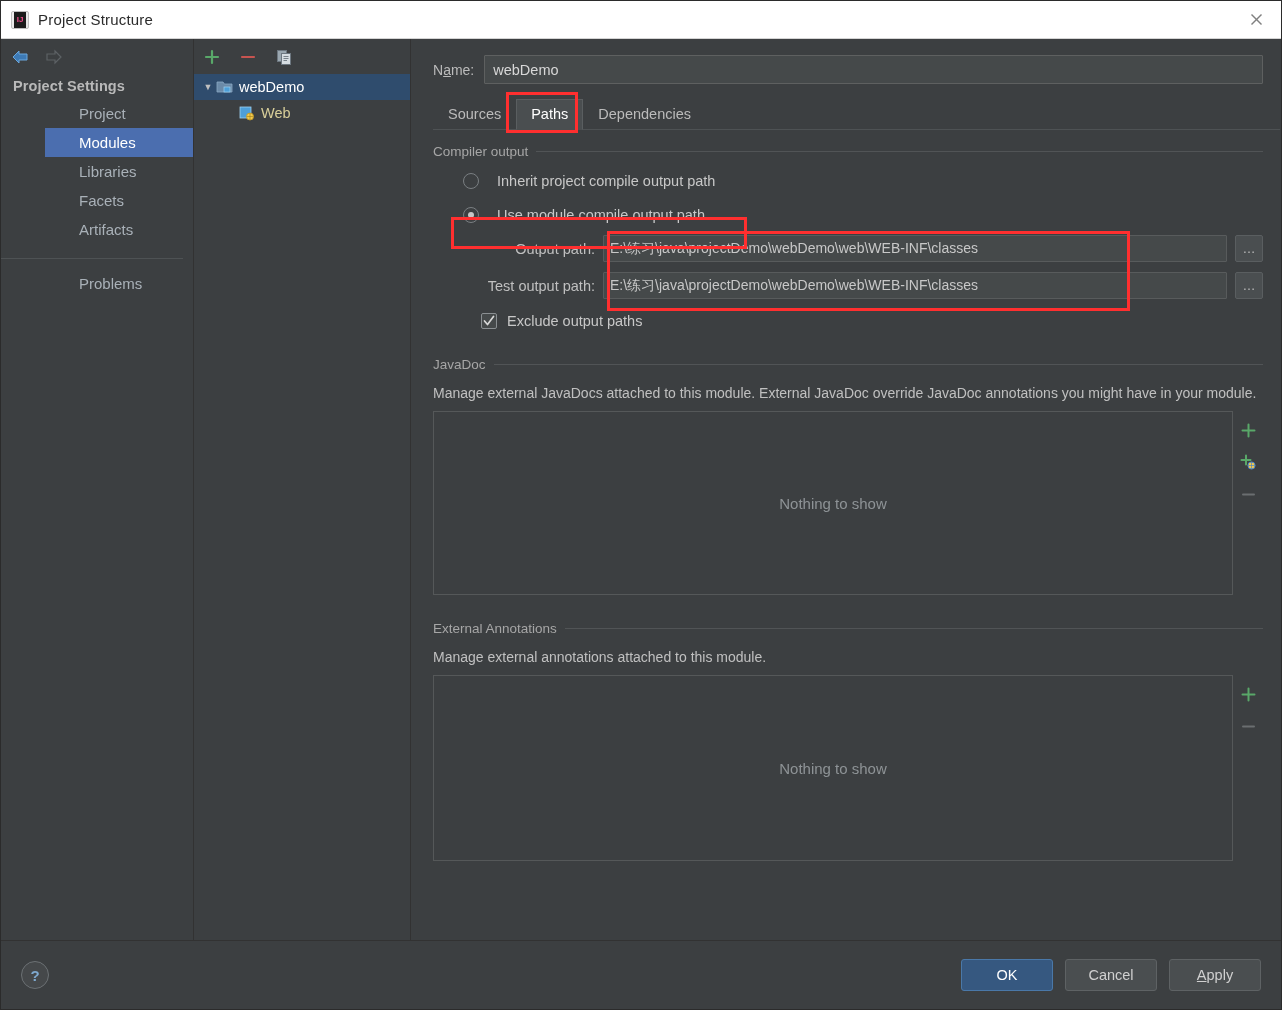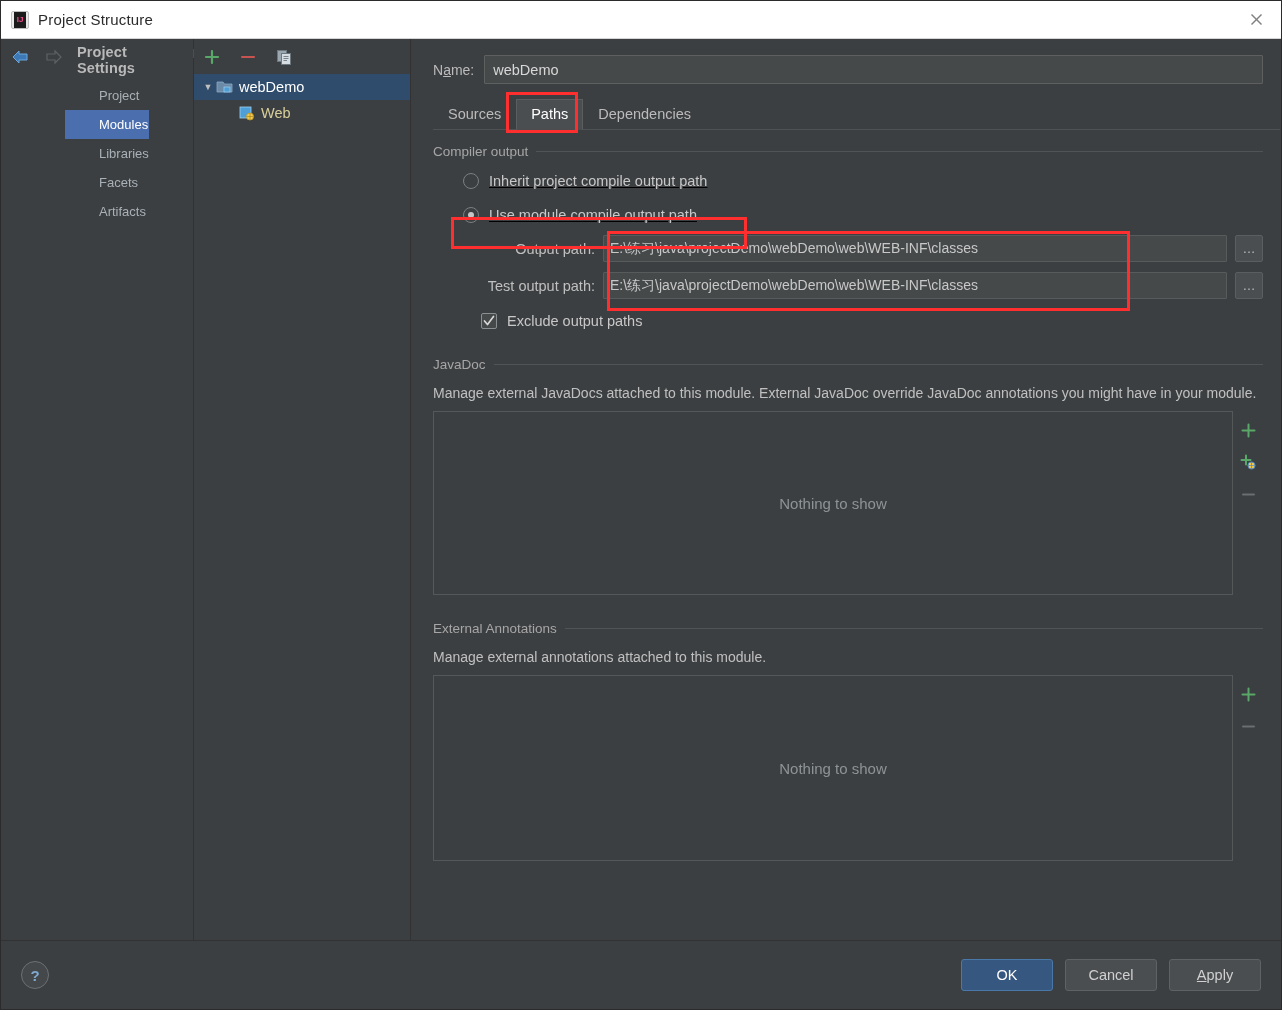--- a/index.html
+++ b/index.html
@@ -59,34 +59,34 @@
   .body {
     flex: 1; display: flex; min-height: 0;
     border-bottom: 1px solid #323232;
   }
 
   
   .sidebar {
     width: 193px; min-width: 193px;
     background: #3c3f41;
     border-right: 1px solid #323232;
-    display: flex; flex-direction: row;
+    display: flex; flex-direction: column;
   }
   .nav-arrows {
     height: 32px; display: flex; align-items: center;
     padding-left: 8px; gap: 12px; margin-top: 2px;
   }
   .nav-arrow { width: 22px; height: 22px; display: flex; align-items: center; justify-content: center; cursor: pointer; }
   .cat-header {
     color: #b9b9b9; font-size: 14.5px; font-weight: bold;
     padding: 5px 0 5px 12px; letter-spacing: .1px;
   }
   .nav-item {
-    color: #a9b1b8; font-size: 13px;
-    padding: 5px 0 5px 34px; cursor: pointer; line-height: 19px;
+    color: #a9b1b8; font-size: 15px;
+    padding: 5px 0 5px 34px; cursor: pointer; line-height: 19px; margin-left: 44px;
   }
   .nav-item.selected { background: #4b6eaf; color: #ffffff; }
   .nav-sep { height: 1px; background: #4e5254; margin: 14px 10px 10px 0; }
 
   
   .tree-panel {
     width: 217px; min-width: 217px;
     background: #3c3f41;
     border-right: 1px solid #323232;
     display: flex; flex-direction: column;
@@ -160,22 +160,22 @@
 
   
   .group {
     display: flex; align-items: center; gap: 8px;
     margin: 14px 0 0 0;
   }
   .group-title { color: #a6a6a6; font-size: 13.5px; white-space: nowrap; }
   .group-line { flex: 1; height: 1px; background: #515456; }
 
   .radio-row {
-    display: flex; align-items: center; gap: 10px;
-    margin-left: 30px; position: relative; text-decoration: underline;
+    display: flex; align-items: center; gap: 18px;
+    margin-left: 30px; position: relative;
   }
   .radio {
     width: 16px; height: 16px; border-radius: 50%;
     border: 1px solid #7a7f82; background: #3c3f41;
     display: flex; align-items: center; justify-content: center; flex: none;
   }
   .radio .dot { width: 6px; height: 6px; border-radius: 50%; background: #c6c6c6; display: none; }
   .radio.checked .dot { display: block; }
   .radio-label { color: #c8c8c8; font-size: 14.5px; }
 

